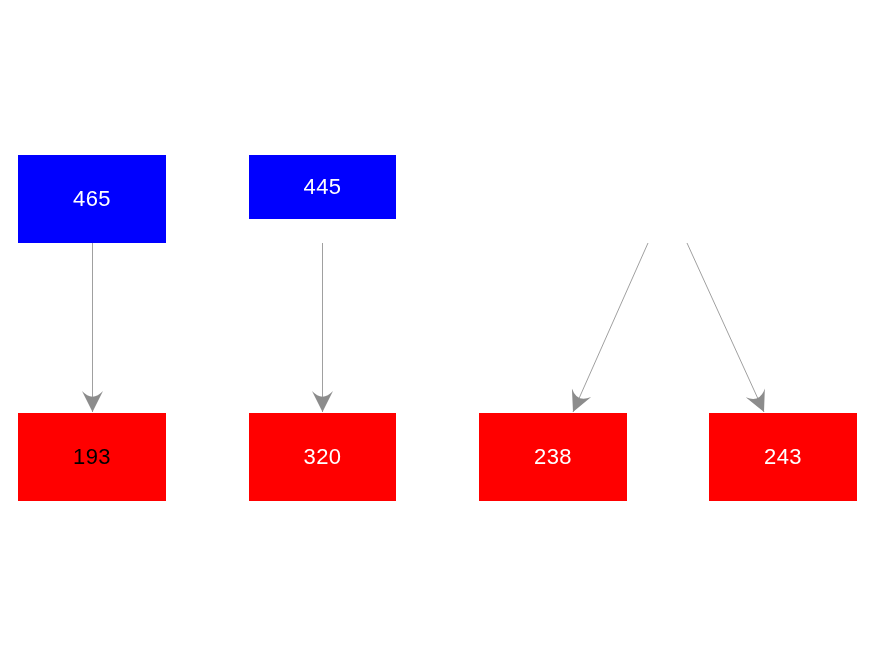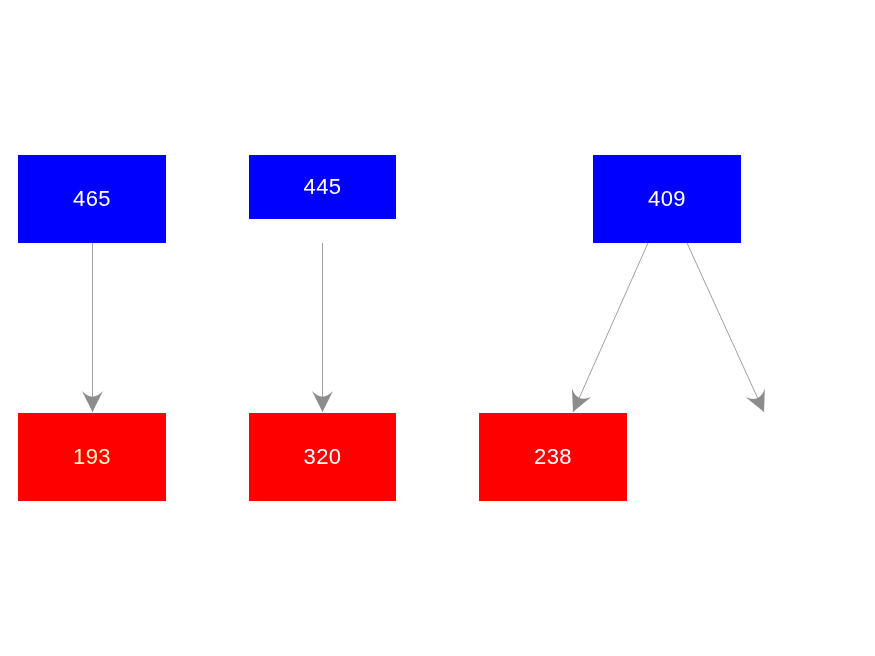--- a/index.html
+++ b/index.html
@@ -64,26 +64,26 @@
         <line x1="687" y1="243" x2="764" y2="412" stroke="#a0a0a0" stroke-width="1" marker-end="url(#arrowhead)"></line>
       </g>
   </svg>
   <div class="nodes-layer" id="nodes-layer">
       <div class="node" style="left: 18px; top: 155px; width: 148px; height: 88px; background: rgb(0, 0, 255);">
         <span class="node-label" style="color: rgb(255, 255, 255);">465</span>
       </div>
       <div class="node" style="left: 249px; top: 155px; width: 147px; height: 64px; background: rgb(0, 0, 255);">
         <span class="node-label" style="color: rgb(255, 255, 255);">445</span>
       </div>
-      <div class="node" style="left: 593px; top: 155px; width: 148px; height: 88px; background: rgb(0, 0, 255);">
-        <span class="node-label" style="color: rgb(255, 255, 255);">409</span>
-      </div>
       <div class="node" style="left: 18px; top: 413px; width: 148px; height: 88px; background: rgb(255, 0, 0);">
-        <span class="node-label" style="color: #fef9c3;">193</span>
+        <span class="node-label" style="color: #000000;">193</span>
       </div>
       <div class="node" style="left: 249px; top: 413px; width: 147px; height: 88px; background: rgb(255, 0, 0);">
         <span class="node-label" style="color: rgb(255, 255, 255);">320</span>
       </div>
       <div class="node" style="left: 479px; top: 413px; width: 148px; height: 88px; background: rgb(255, 0, 0);">
         <span class="node-label" style="color: rgb(255, 255, 255);">238</span>
       </div>
+      <div class="node" style="left: 709px; top: 413px; width: 148px; height: 88px; background: rgb(255, 0, 0);">
+        <span class="node-label" style="color: rgb(255, 255, 255);">243</span>
+      </div>
     </div>
 </div>
 
 </body></html>

